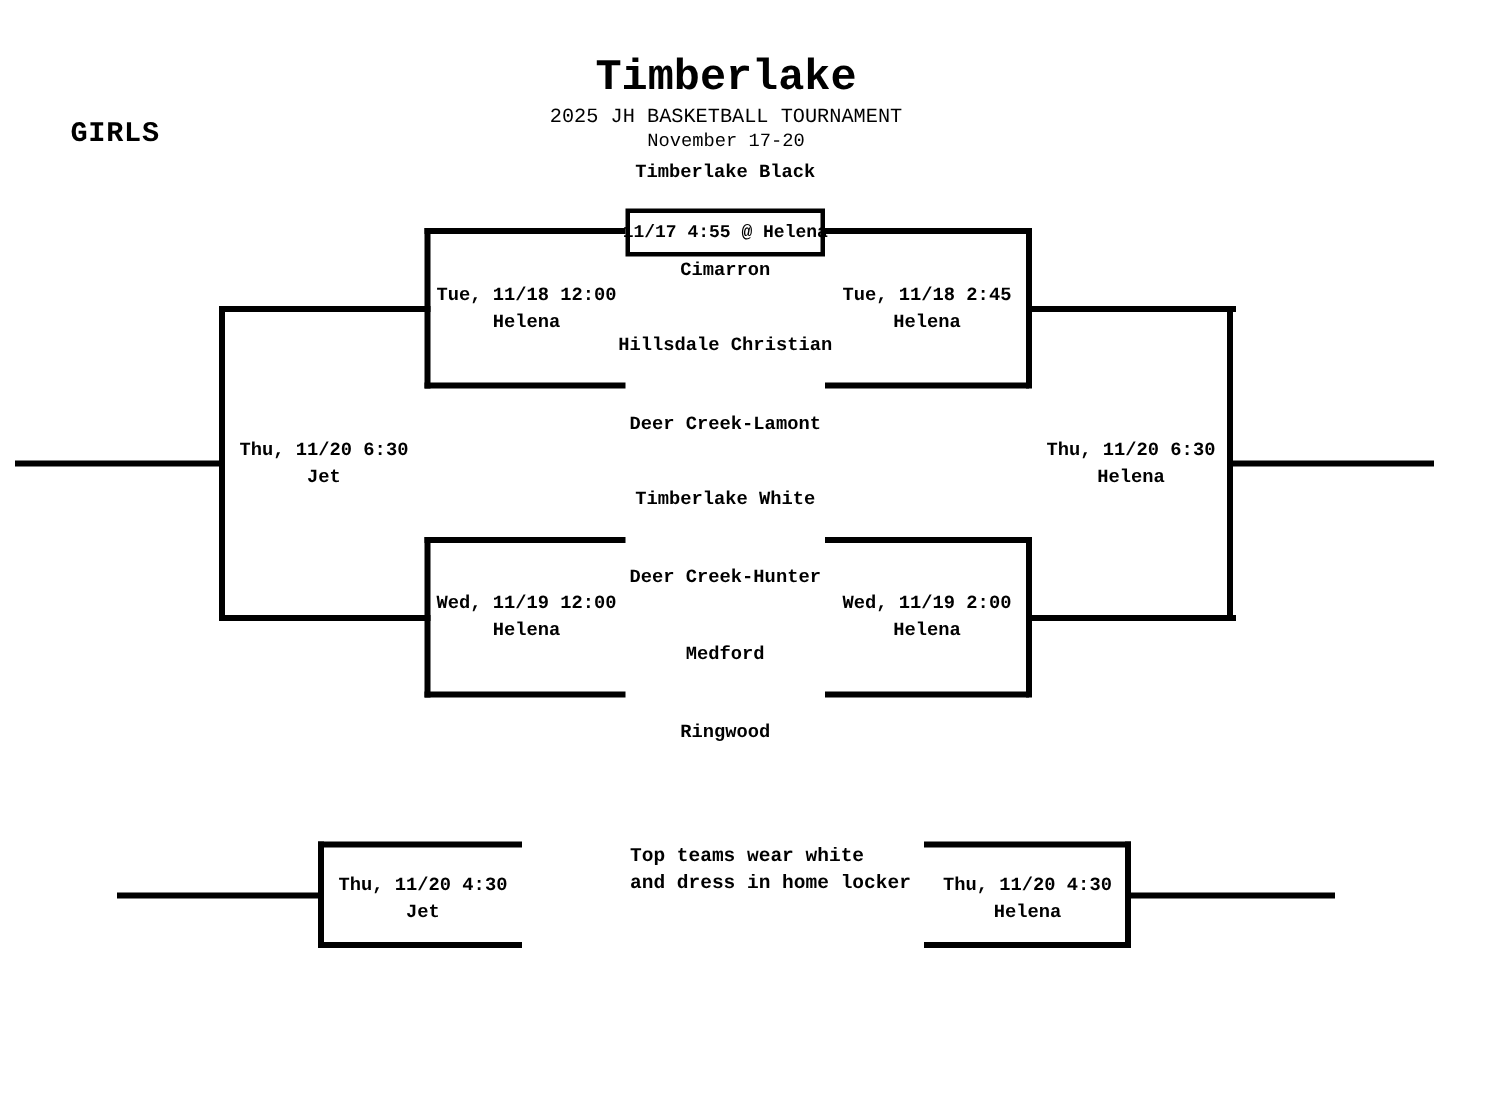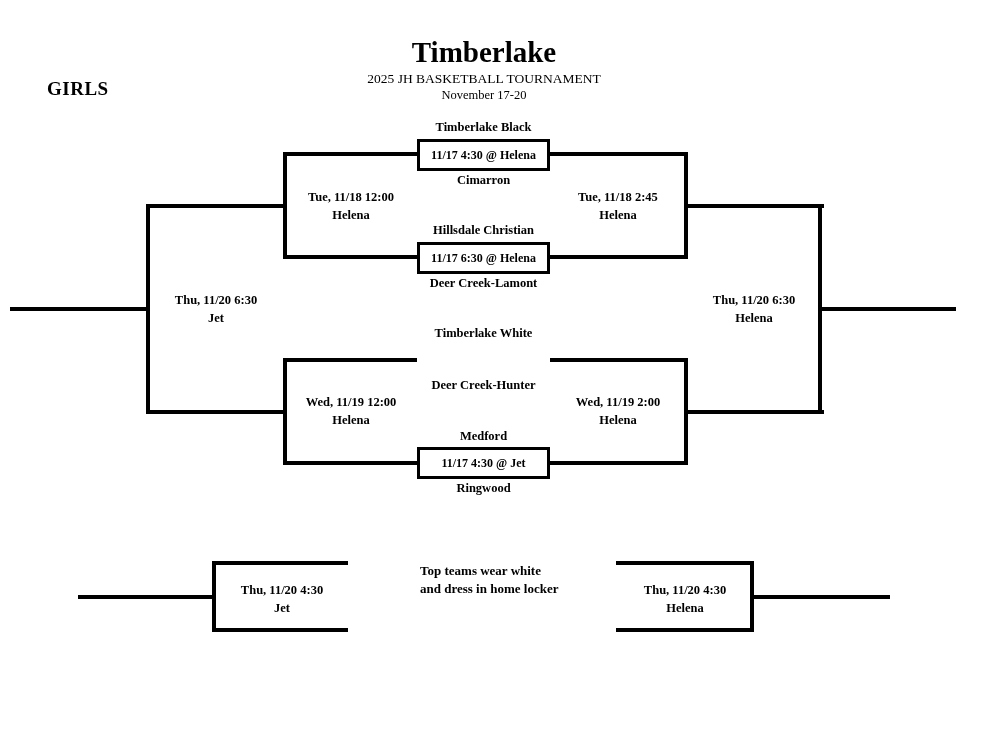--- a/index.html
+++ b/index.html
@@ -1,20 +1,20 @@
 <!DOCTYPE html>
 <html><head>
 <meta charset="utf-8">
 <style>
   html,body{margin:0;padding:0;background:#ffffff;}
   #page{
     position:relative;
     width:1007px;height:734px;
     background:#ffffff;
-    font-family:Liberation Serif, serif;
+    font-family:Liberation Mono, monospace;
     color:#000;
     overflow:hidden;
   }
   .hline,.vline{position:absolute;background:#000;}
   .hline{height:4px;}
   .vline{width:4px;}
   .game-box{
     position:absolute;left:417px;width:133px;height:32px;
     border:3px solid #000;background:#fff;box-sizing:border-box;
     display:flex;align-items:center;justify-content:center;
@@ -48,32 +48,30 @@
 
 <div id="page">
 
   <div id="header">
     <div id="title">Timberlake</div>
     <div id="subtitle">2025 JH BASKETBALL TOURNAMENT</div>
     <div id="dates">November 17-20</div>
   </div>
   <div id="division">GIRLS</div>
 
-  <div class="team" style="top:120px">Timberlake Black</div>
+  <div class="team" style="top:108px">Timberlake Black</div>
   <div class="team" style="top:173px">Cimarron</div>
   <div class="team" style="top:223px">Hillsdale Christian</div>
   <div class="team" style="top:276px">Deer Creek-Lamont</div>
   <div class="team" style="top:326px">Timberlake White</div>
   <div class="team" style="top:378px">Deer Creek-Hunter</div>
   <div class="team" style="top:429px">Medford</div>
   <div class="team" style="top:481px">Ringwood</div>
 
-  <div class="game-box" style="top:139px">11/17 4:30 @ Helena</div>
-  <div class="game-box" style="top:242px">11/17 6:30 @ Helena</div>
-  <div class="game-box" style="top:447px">11/17 4:30 @ Jet</div>
+  <div class="game-box" style="top:139px">11/17 4:55 @ Helena</div>
 
   <div class="hline" style="left:283px;top:152px;width:134px"></div>
   <div class="hline" style="left:550px;top:152px;width:136px"></div>
   <div class="hline" style="left:283px;top:255px;width:134px"></div>
   <div class="hline" style="left:550px;top:255px;width:136px"></div>
   <div class="hline" style="left:283px;top:358px;width:134px"></div>
   <div class="hline" style="left:550px;top:358px;width:136px"></div>
   <div class="hline" style="left:283px;top:461px;width:134px"></div>
   <div class="hline" style="left:550px;top:461px;width:136px"></div>
 

